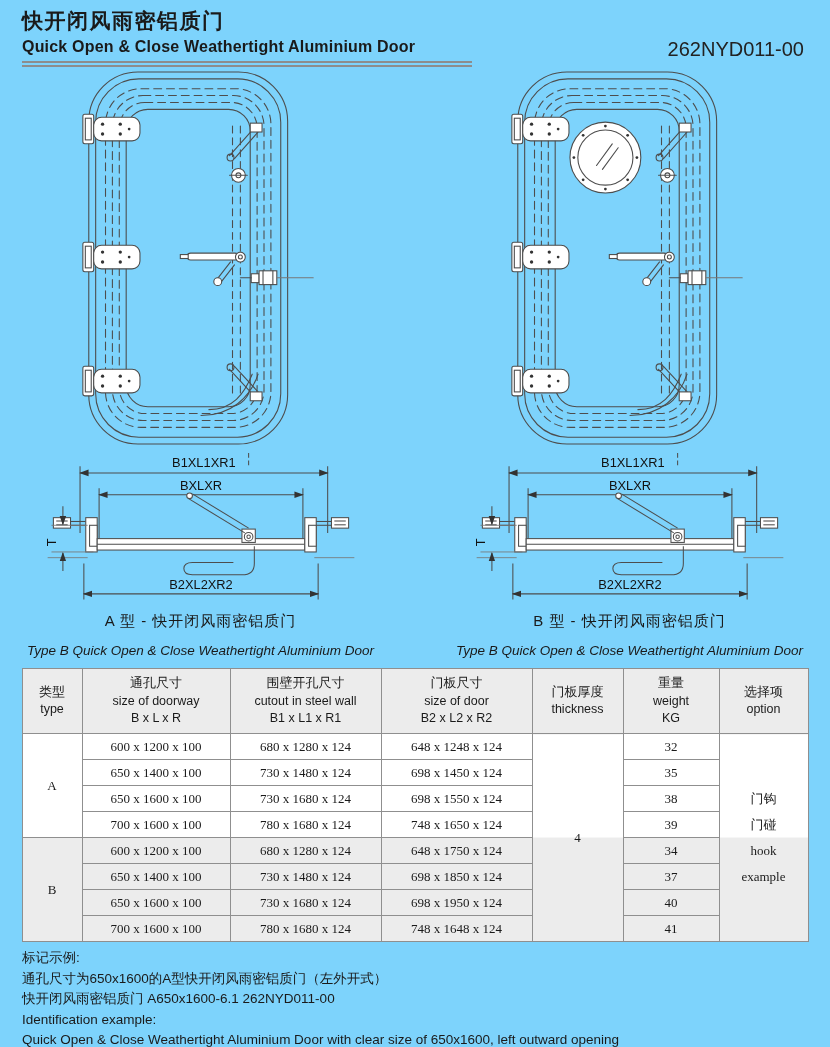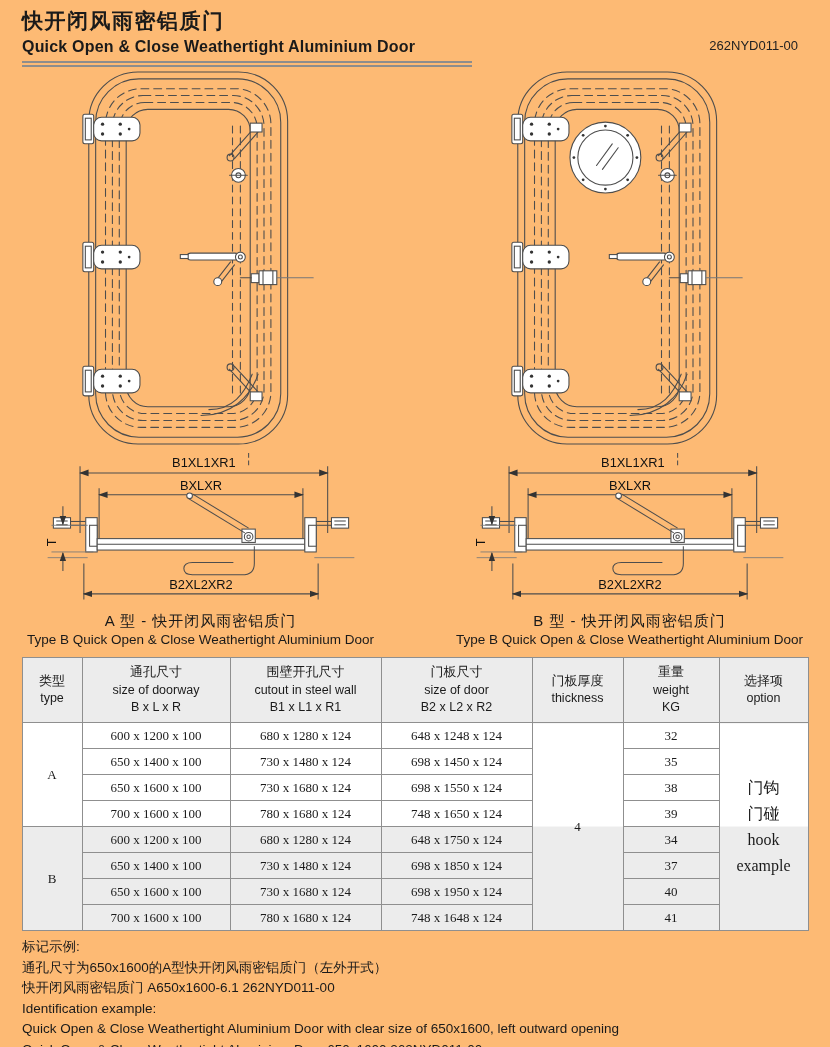--- a/index.html
+++ b/index.html
@@ -1,39 +1,39 @@
 <!DOCTYPE html>
 <html><head>
 <meta charset="utf-8">
 <style>
   html,body{margin:0;padding:0;background:#e8e8e8;}
-  .page{position:relative;width:830px;height:1047px;background:#fdba74;margin:0 auto;
+  .page{position:relative;width:830px;height:1047px;background:#7dd3fc;margin:0 auto;
         font-family:"Liberation Sans",sans-serif;color:#1a1a1a;overflow:hidden;}
   
   .header{padding:7px 22px 0 22px;position:relative;}
   .title-zh{font-size:21px;font-weight:bold;letter-spacing:1.5px;}
   .title-en{font-size:16px;font-weight:bold;margin-top:3px;letter-spacing:0.2px;}
   .rule{width:450px;height:2px;border-top:2px solid #8d8d8d;border-bottom:2px solid #8d8d8d;margin-top:5px;}
-  .doc-number{position:absolute;top:38px;right:32px;font-size:13px;color:#222;}
+  .doc-number{position:absolute;top:38px;right:26px;font-size:20px;color:#222;}
   
   .drawings{display:flex;margin-top:2px;gap:28px;}
   .draw-col{width:50%;display:flex;flex-direction:column;align-items:center;}
   .door-svg{display:block;}
   .cross-svg{display:block;margin-top:2px;}
   svg text{font-family:"Liberation Sans",sans-serif;font-size:13.5px;fill:#111;}
   .caption-zh{font-size:15px;font-weight:normal;margin-top:1px;letter-spacing:1px;}
-  .caption-en{font-size:13.5px;margin-top:1px;}
+  .caption-en{font-size:13.5px;margin-top:12px;font-style:italic;}
   
   table.spec{width:786px;margin:10px auto 0 auto;border-collapse:collapse;table-layout:fixed;}
   .spec th,.spec td{border:1px solid #8f8f8f;text-align:center;vertical-align:middle;padding:0;}
   .spec thead th{background:#ececec;font-weight:normal;font-size:13px;height:64px;line-height:1.4;}
   .spec tbody td{font-size:13px;height:25px;background:#fff;font-family:Liberation Serif, serif;}
   .spec tbody tr.rowB td{background:#ececec;}
   .spec td.merge-split{background:linear-gradient(#ffffff 50%,#ececec 50%) !important;}
-  .opt-line{line-height:26px;font-size:16px;text-align:center;}
+  .opt-line{line-height:26px;font-size:13px;text-align:center;}
   .hdr-sub{font-size:12.5px;}
   
   .footer{margin:6px 22px 0 22px;font-size:13.5px;line-height:20.5px;}
 </style>
 </head>
 <body>
 
 <div class="page">
 
   <div class="header">

